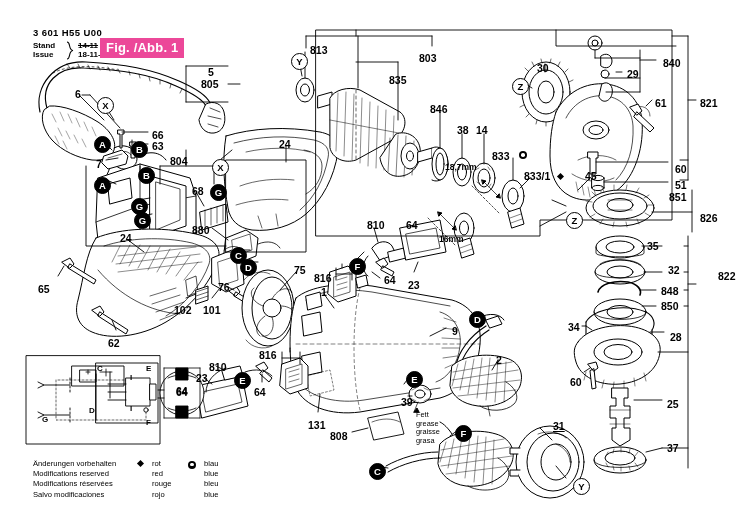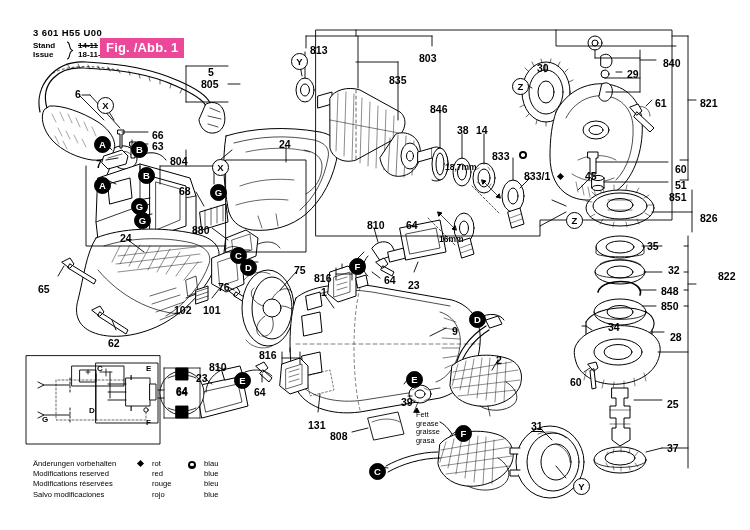--- a/index.html
+++ b/index.html
@@ -731,21 +731,21 @@
   </svg>
 
   <div id="pn-layer">
       <div class="abs pn" style="left: 208px; top: 66px;">5</div>
       <div class="abs pn" style="left: 201px; top: 78px;">805</div>
       <div class="abs pn" style="left: 75px; top: 88px;">6</div>
       <div class="abs pn" style="left: 152px; top: 129px;">66</div>
       <div class="abs pn" style="left: 152px; top: 140px;">63</div>
       <div class="abs pn" style="left: 96px; top: 158px;">7</div>
       <div class="abs pn" style="left: 170px; top: 155px;">804</div>
-      <div class="abs pn" style="left: 179px; top: 185px; text-align: center;">68</div>
+      <div class="abs pn" style="left: 192px; top: 185px; text-align: center;">68</div>
       <div class="abs pn" style="left: 192px; top: 224px;">880</div>
       <div class="abs pn" style="left: 279px; top: 138px;">24</div>
       <div class="abs pn" style="left: 120px; top: 232px;">24</div>
       <div class="abs pn" style="left: 38px; top: 283px;">65</div>
       <div class="abs pn" style="left: 108px; top: 337px;">62</div>
       <div class="abs pn" style="left: 174px; top: 304px;">102</div>
       <div class="abs pn" style="left: 203px; top: 304px;">101</div>
       <div class="abs pn" style="left: 218px; top: 281px;">76</div>
       <div class="abs pn" style="left: 310px; top: 44px;">813</div>
       <div class="abs pn" style="left: 419px; top: 52px;">803</div>
@@ -763,21 +763,21 @@
       <div class="abs pn" style="left: 700px; top: 97px;">821</div>
       <div class="abs pn" style="left: 675px; top: 163px;">60</div>
       <div class="abs pn" style="left: 675px; top: 179px;">51</div>
       <div class="abs pn" style="left: 669px; top: 191px;">851</div>
       <div class="abs pn" style="left: 700px; top: 212px;">826</div>
       <div class="abs pn" style="left: 647px; top: 240px;">35</div>
       <div class="abs pn" style="left: 668px; top: 264px;">32</div>
       <div class="abs pn" style="left: 661px; top: 285px;">848</div>
       <div class="abs pn" style="left: 661px; top: 300px;">850</div>
       <div class="abs pn" style="left: 700px; top: 270px; margin-left: 18px;">822</div>
-      <div class="abs pn" style="left: 568px; top: 321px; margin-left: 40px;">34</div>
+      <div class="abs pn" style="left: 568px; top: 321px;">34</div>
       <div class="abs pn" style="left: 670px; top: 331px;">28</div>
       <div class="abs pn" style="left: 570px; top: 376px;">60</div>
       <div class="abs pn" style="left: 667px; top: 398px;">25</div>
       <div class="abs pn" style="left: 667px; top: 442px;">37</div>
       <div class="abs pn" style="left: 294px; top: 264px;">75</div>
       <div class="abs pn" style="left: 314px; top: 272px;">816</div>
       <div class="abs pn" style="left: 321px; top: 286px;">1</div>
       <div class="abs pn" style="left: 384px; top: 274px;">64</div>
       <div class="abs pn" style="left: 408px; top: 279px;">23</div>
       <div class="abs pn" style="left: 367px; top: 219px;">810</div>
@@ -785,21 +785,21 @@
       <div class="abs pn" style="left: 452px; top: 325px;">9</div>
       <div class="abs pn" style="left: 496px; top: 354px;">2</div>
       <div class="abs pn" style="left: 209px; top: 361px;">810</div>
       <div class="abs pn" style="left: 196px; top: 372px;">23</div>
       <div class="abs pn" style="left: 176px; top: 386px;">64</div>
       <div class="abs pn" style="left: 254px; top: 386px;">64</div>
       <div class="abs pn" style="left: 259px; top: 349px;">816</div>
       <div class="abs pn" style="left: 308px; top: 419px;">131</div>
       <div class="abs pn" style="left: 330px; top: 430px;">808</div>
       <div class="abs pn" style="left: 401px; top: 396px;">39</div>
-      <div class="abs pn" style="left: 531px; top: 420px; text-decoration: underline;">31</div>
+      <div class="abs pn" style="left: 553px; top: 420px; text-decoration: underline;">31</div>
       <div class="abs pn" style="left: 176px; top: 385px;">64</div>
     </div>
   <div id="cl-layer">
       <div class="abs cl" style="left: 97px; top: 97px;">X</div>
       <div class="abs cl filled" style="left: 94px; top: 136px;">A</div>
       <div class="abs cl filled" style="left: 131px; top: 141px;">B</div>
       <div class="abs cl filled" style="left: 94px; top: 177px;">A</div>
       <div class="abs cl filled" style="left: 138px; top: 167px;">B</div>
       <div class="abs cl filled" style="left: 131px; top: 198px;">G</div>
       <div class="abs cl filled" style="left: 210px; top: 184px;">G</div>

